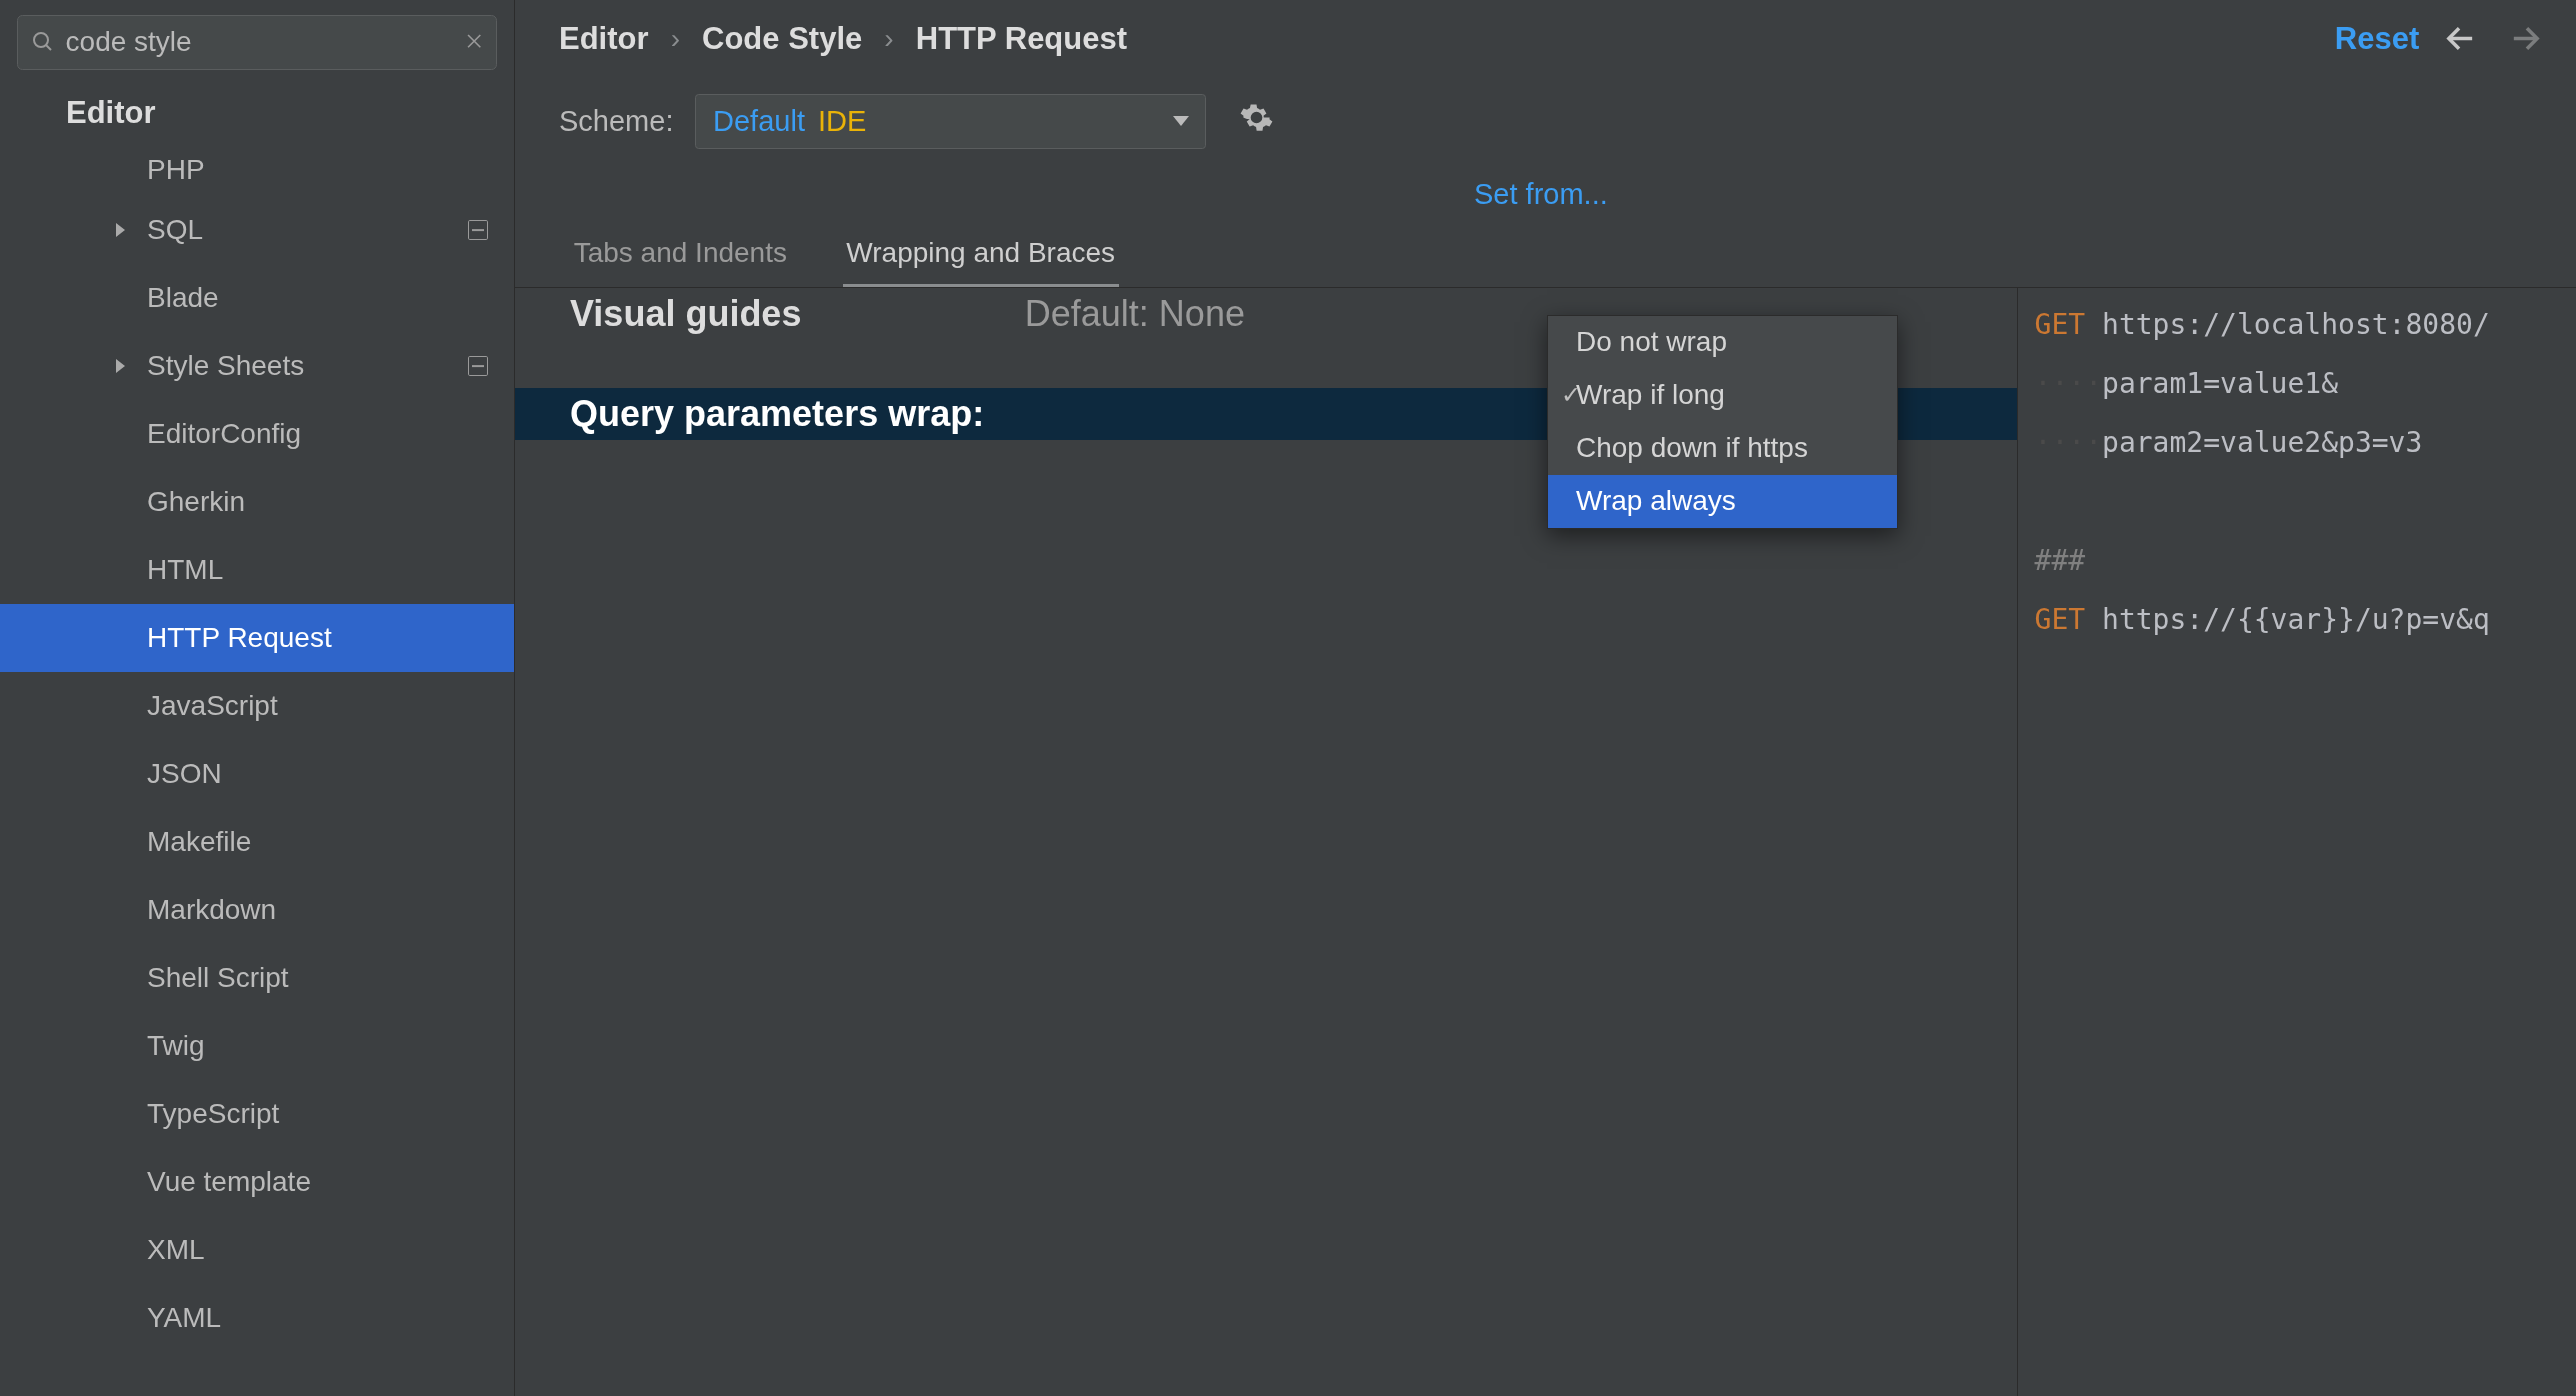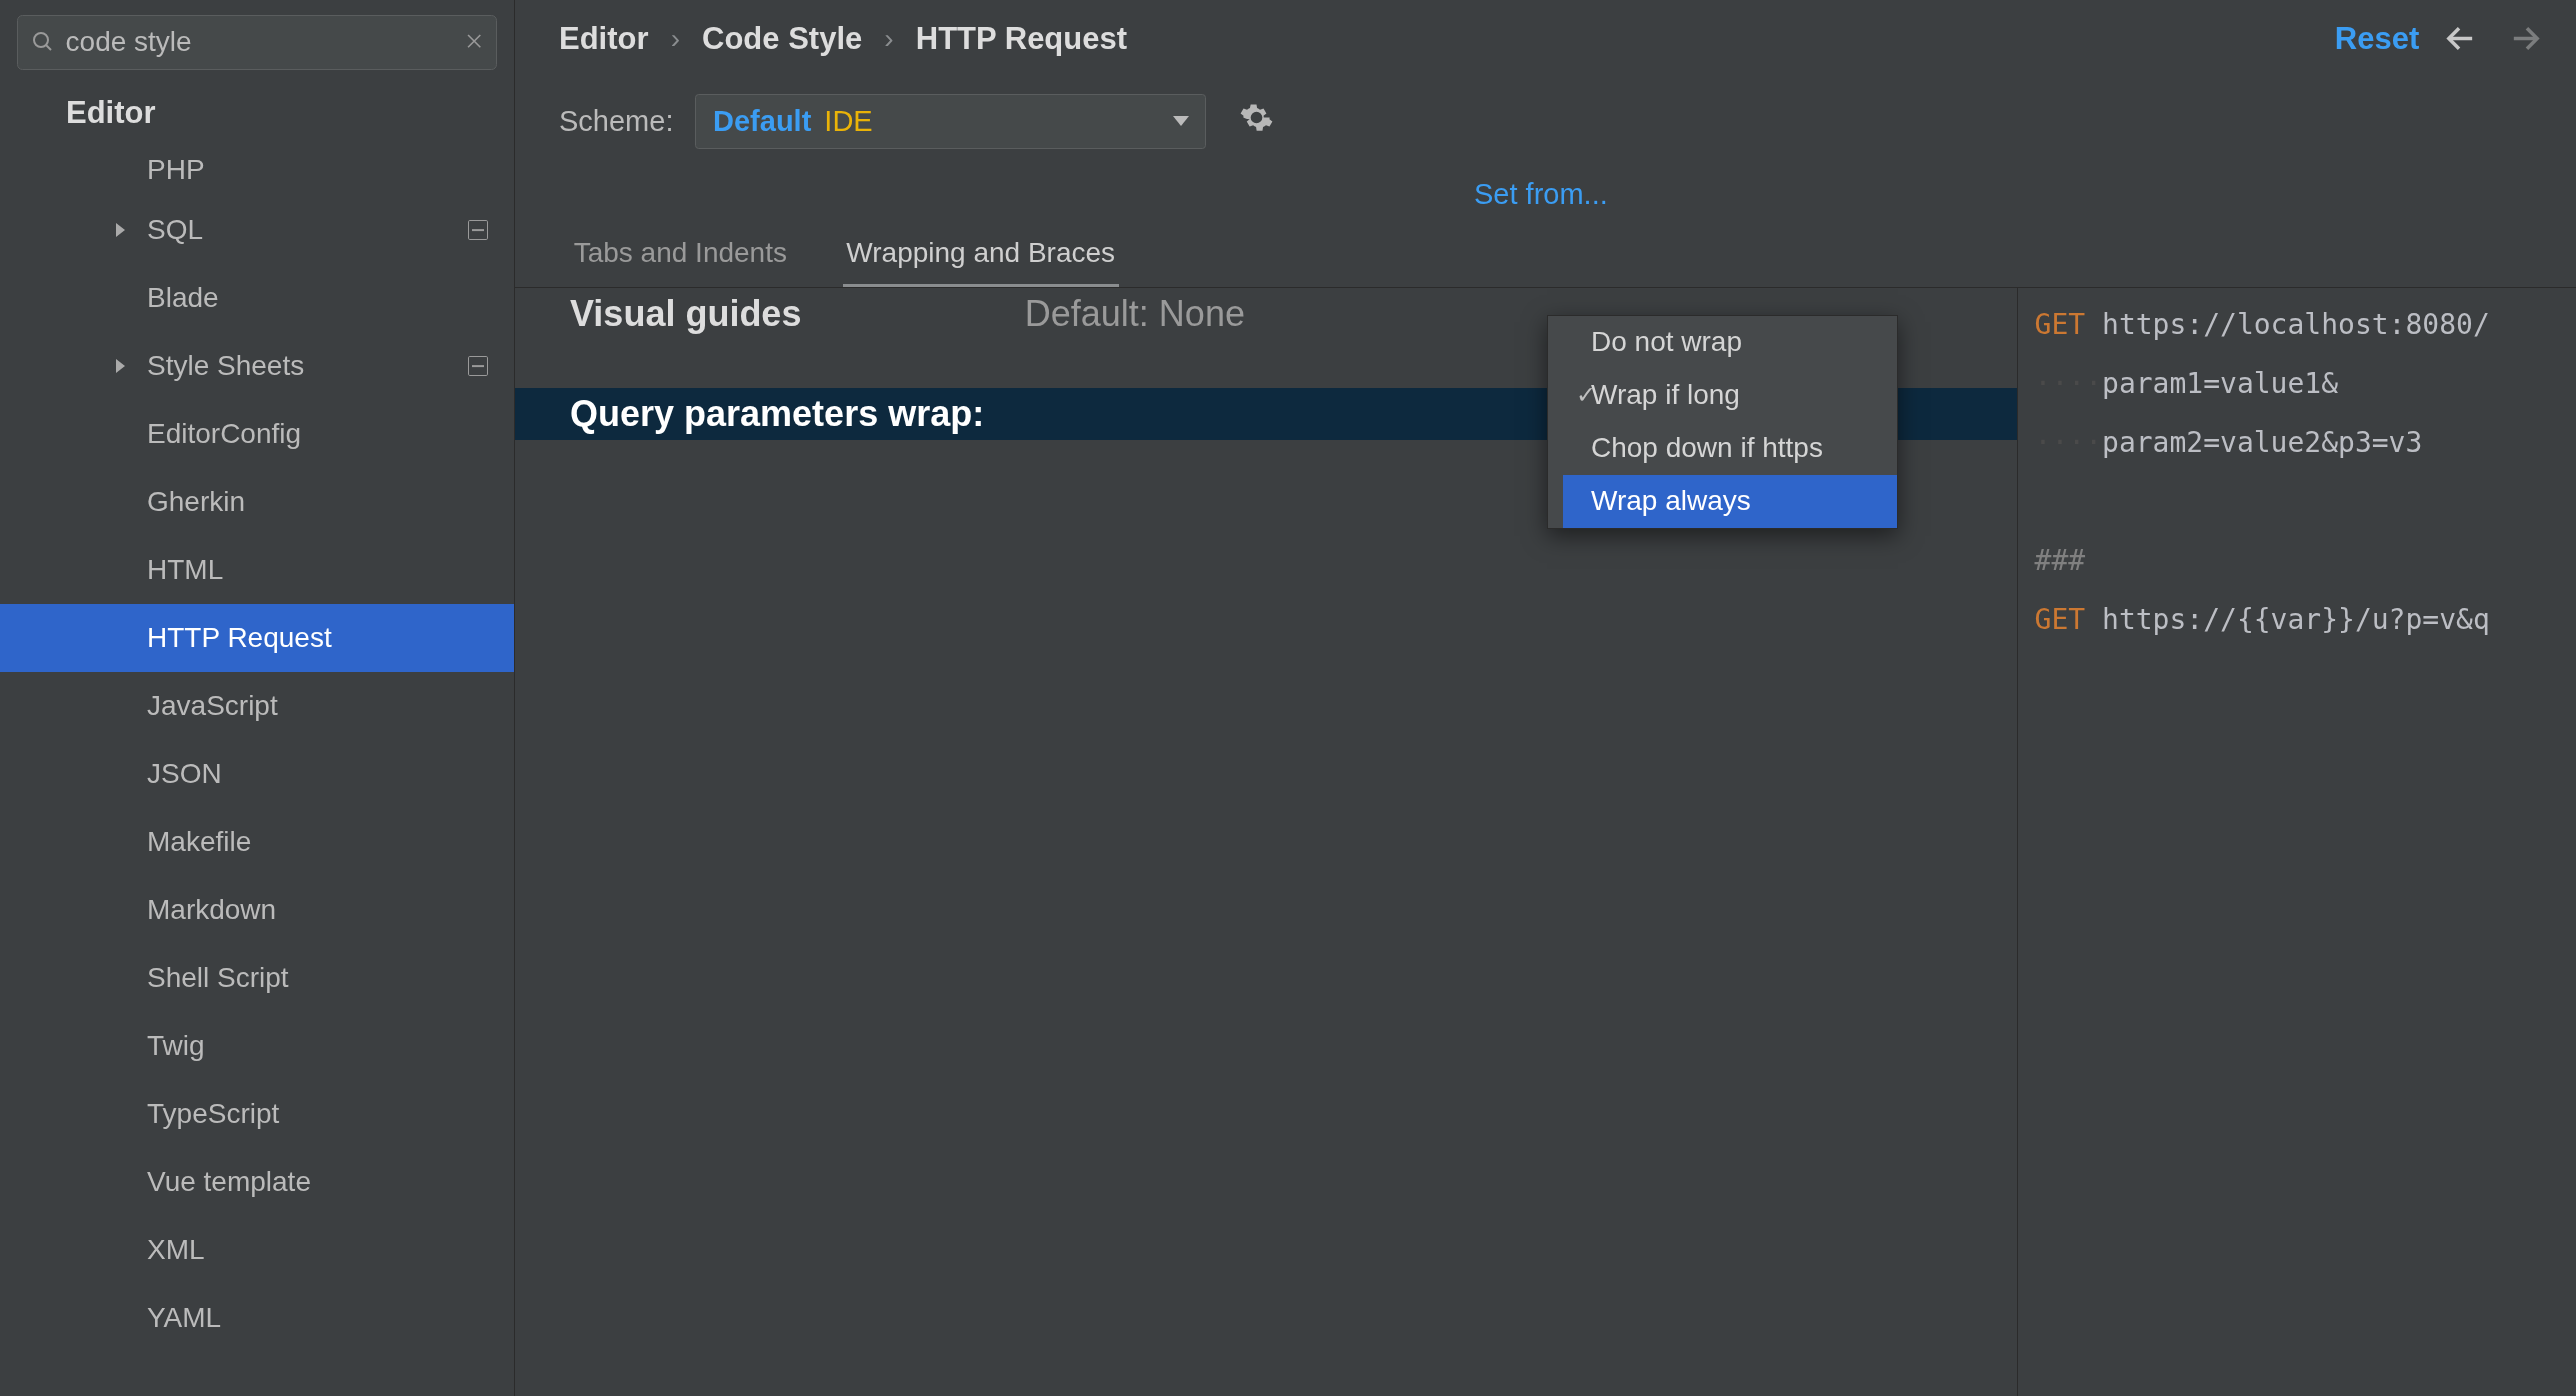--- a/index.html
+++ b/index.html
@@ -152,21 +152,21 @@
   .scheme-select {
     width: 511px; height: 55px;
     background: #45494a;
     border: 0.9px solid #5a5d5e;
     border-radius: 3.7px;
     display: flex; align-items: center;
     padding: 0 16.6px;
     gap: 13px;
     cursor: pointer;
   }
-  .scheme-select .primary { color: #3b9df3; font-weight: 700; }
+  .scheme-select .primary { color: #3b9df3; font-weight: 400; }
   .scheme-select .secondary { color: #eab308; }
   .scheme-select .caret {
     margin-left: auto;
     width: 0; height: 0;
     border-left: 8.3px solid transparent;
     border-right: 8.3px solid transparent;
     border-top: 10px solid #bbbbbb;
   }
   .gear-btn { cursor: pointer; margin-left: 11px; }
 
@@ -251,21 +251,20 @@
     font-size: 28px;
   }
   .dropdown .opt {
     height: 53px;
     display: flex;
     align-items: center;
     padding-left: 28px;
     position: relative;
     color: #d5d5d5;
     cursor: pointer;
-    margin-left: 15px;
   }
   .dropdown .opt.checked::before {
     content: '✓';
     position: absolute;
     left: 13px;
     color: #bfbfbf;
     font-size: 24px;
   }
   .dropdown .opt.hl {
     background: #2f65ca;

